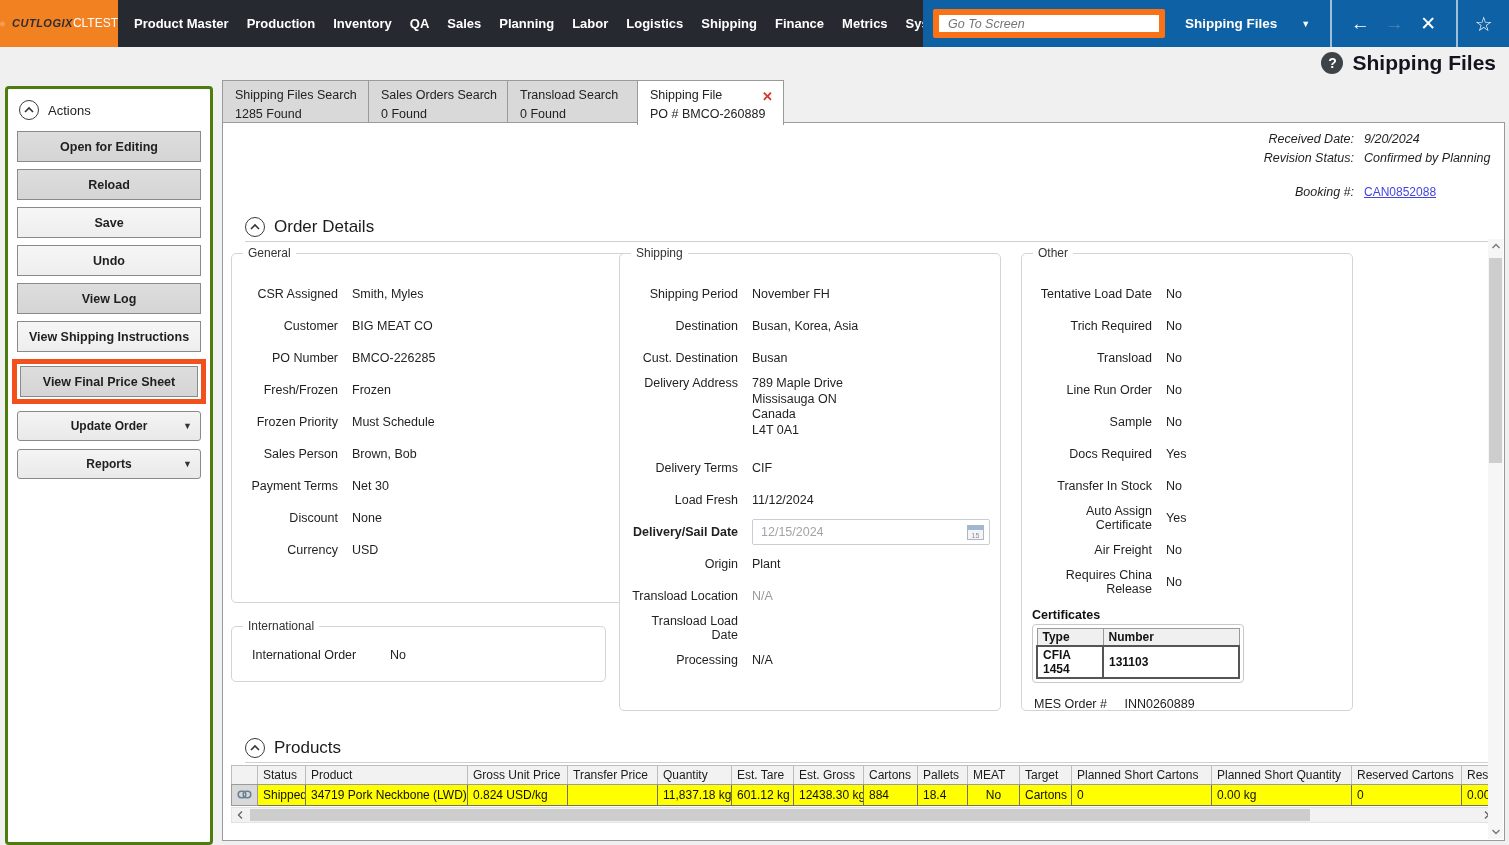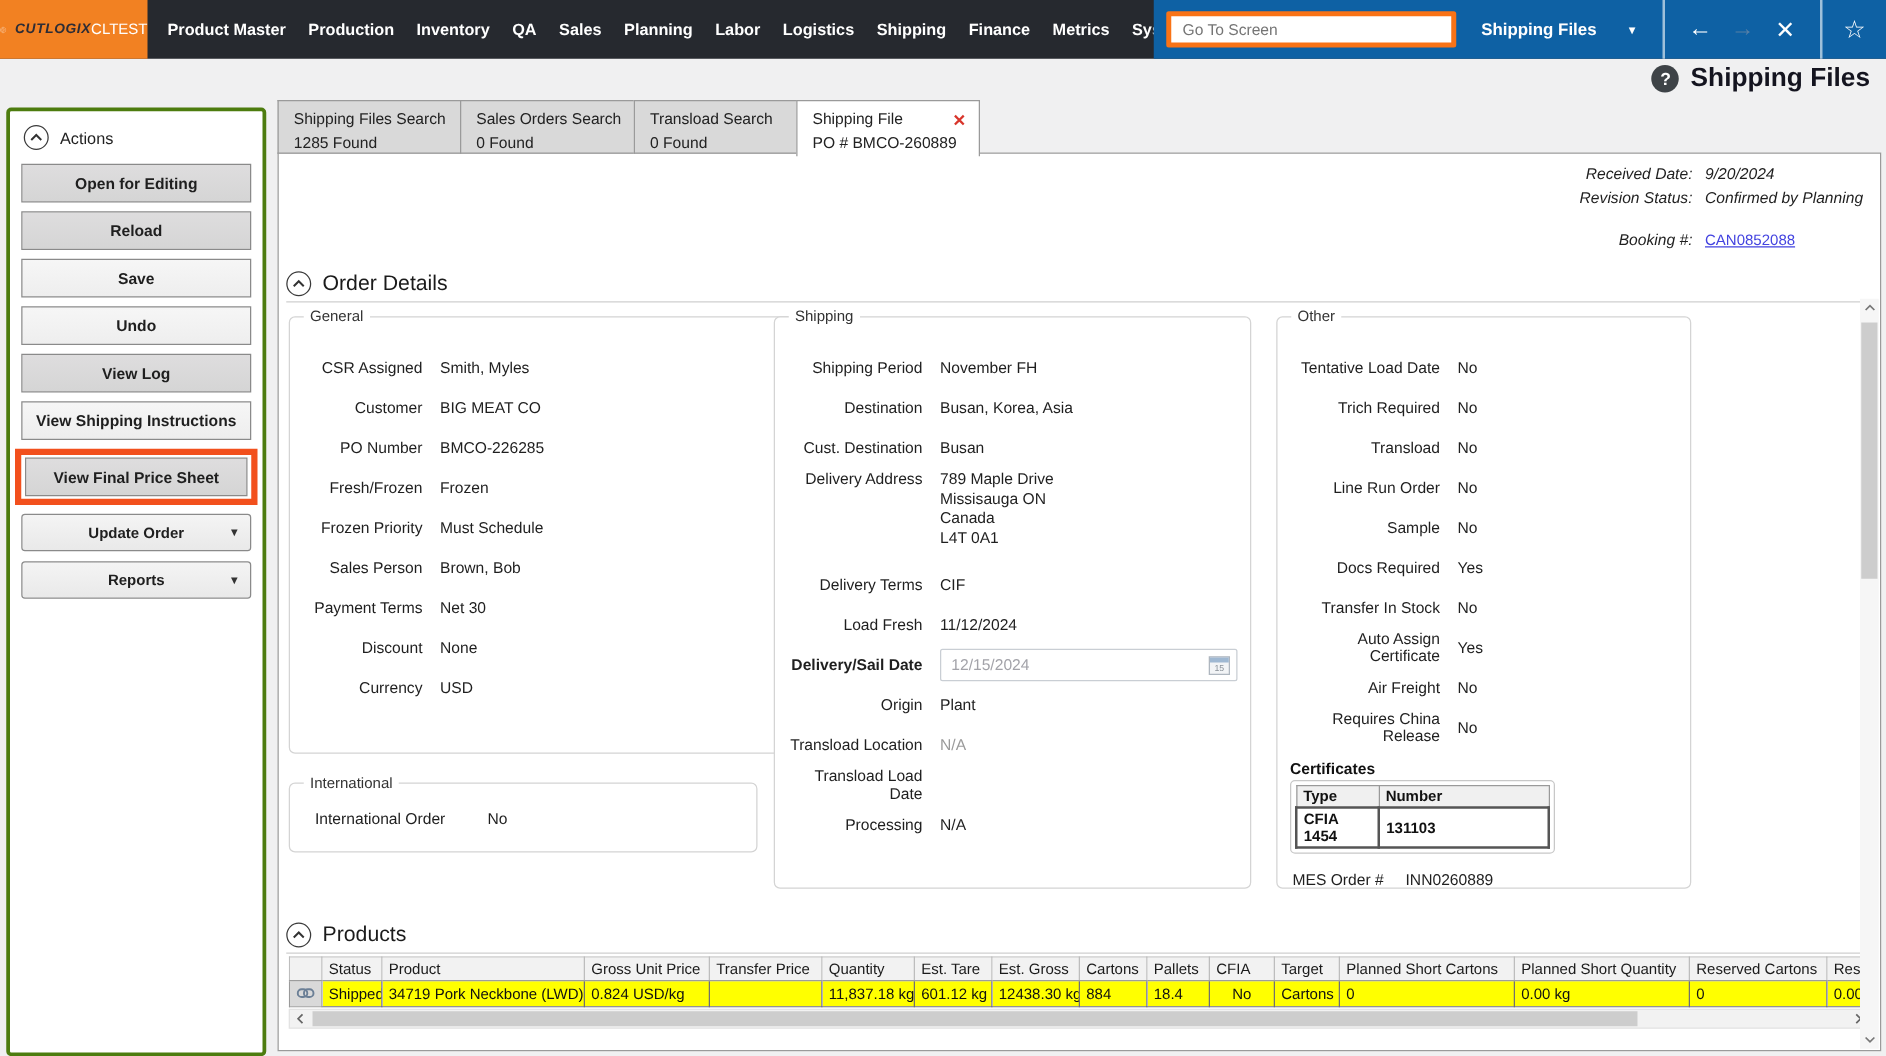--- a/index.html
+++ b/index.html
@@ -8,21 +8,21 @@
 
   
   .topbar { height:47px; background:#26292f; display:flex; align-items:stretch; }
   .logo { width:118px; background:#f28122; display:flex; align-items:center; justify-content:center; gap:7px; flex-shrink:0; }
   .logo-txt { display:flex; flex-direction:row; align-items:center; line-height:1.1; }
   .brand { font-size:11px; font-weight:bold; font-style:italic; color:#2d2d36; letter-spacing:.5px; }
   .env { font-size:12px; color:#fff; }
   .menu { flex:1; display:flex; align-items:center; gap:18px; padding:0 16px; overflow:hidden; white-space:nowrap; }
   .menu span { color:#fff; font-weight:bold; font-size:13px; cursor:default; }
   .topbar-right { width:586px; background:#0e61a4; display:flex; align-items:center; flex-shrink:0; }
-  .goto { margin-left:10px; width:232px; height:29px; border:4px solid #f97316; border-radius:2px; padding:0 9px; font-size:12.5px; color:#9b9b9b; font-family:"Liberation Sans",sans-serif; }
+  .goto { margin-left:10px; width:232px; height:29px; border:6px solid #f97316; border-radius:2px; padding:0 9px; font-style:italic; font-size:12.5px; color:#9b9b9b; font-family:"Liberation Sans",sans-serif; }
   .screen-dd { height:100%; display:flex; align-items:center; gap:24px; padding:0 20px; color:#fff; font-weight:bold; font-size:13.5px; }
   .caret { font-size:9px; }
   .vsep { width:2px; height:100%; background:rgba(255,255,255,.6); }
   .nav-btns { height:100%; display:flex; align-items:center; gap:10px; padding:0 16px; }
   .nav-btns span { color:#fff; font-size:19px; width:24px; text-align:center; }
   .nav-btns .disabled { color:#557fa6; }
   .fav { flex:1; display:flex; justify-content:center; color:#fff; font-size:20px; }
 
   
   .title-row { position:absolute; top:51px; right:13px; display:flex; align-items:center; gap:9px; }
@@ -51,21 +51,21 @@
   .content { position:absolute; left:222px; top:122px; width:1283px; bottom:4px; background:#fff; border:1px solid #9a9a9a; }
 
   .meta { position:absolute; top:9px; right:16px; font-size:12.5px; color:#1f1f1f; }
   .meta-row { display:flex; justify-content:flex-end; margin-bottom:5px; }
   .meta-label { font-style:italic; padding-right:10px; }
   .meta-value { width:124px; font-style:italic; white-space:nowrap; }
   .meta-row.booking { margin-top:20px; }
   .booking-link { width:124px; white-space:nowrap; }
   .booking-link a { color:#4343e0; font-style:normal; font-size:12px; }
 
-  .section-head { position:absolute; left:6px; right:14px; display:flex; align-items:center; gap:9px; font-size:17px; color:#1b1b1b; border-bottom:1px solid #cfcfcf; padding-bottom:4px; }
+  .section-head { position:absolute; left:22px; right:14px; display:flex; align-items:center; gap:9px; font-size:17px; color:#1b1b1b; border-bottom:1px solid #cfcfcf; padding-bottom:4px; }
 
   .gbox { position:absolute; border:1px solid #d4d4d4; border-radius:5px; background:#fff; }
   .legend { position:absolute; top:-8px; left:11px; background:#fff; padding:0 5px; font-size:12px; color:#333; }
   .frow { display:flex; align-items:center; min-height:32px; font-size:12.5px; color:#1f1f1f; }
   .flabel { text-align:right; padding-right:14px; flex-shrink:0; }
   .fvalue { white-space:nowrap; }
   .fvalue.muted { color:#9a9a9a; }
   .g-general   { left:8px;  top:130px; width:438px; height:350px; padding:24px 8px 0; }
   .g-general .flabel { width:112px; }
   .g-intl      { left:8px;  top:503px; width:375px; height:56px;  padding:12px 8px 0; }
@@ -439,21 +439,21 @@
         <th></th>
         <th>Status</th>
         <th>Product</th>
         <th>Gross Unit Price</th>
         <th>Transfer Price</th>
         <th>Quantity</th>
         <th>Est. Tare</th>
         <th>Est. Gross</th>
         <th>Cartons</th>
         <th>Pallets</th>
-        <th>CFIA</th>
+        <th>MEAT</th>
         <th>Target</th>
         <th>Planned Short Cartons</th>
         <th>Planned Short Quantity</th>
         <th>Reserved Cartons</th>
         <th>Reserved</th>
       </tr>
       <tr>
         <td class="rowhead"><svg width="15" height="9" viewBox="0 0 16 10">
                 <g fill="none" stroke="#6b7f96" stroke-width="1.7">
                   <rect x="1" y="1.5" width="8.5" height="7" rx="3.5"></rect>

